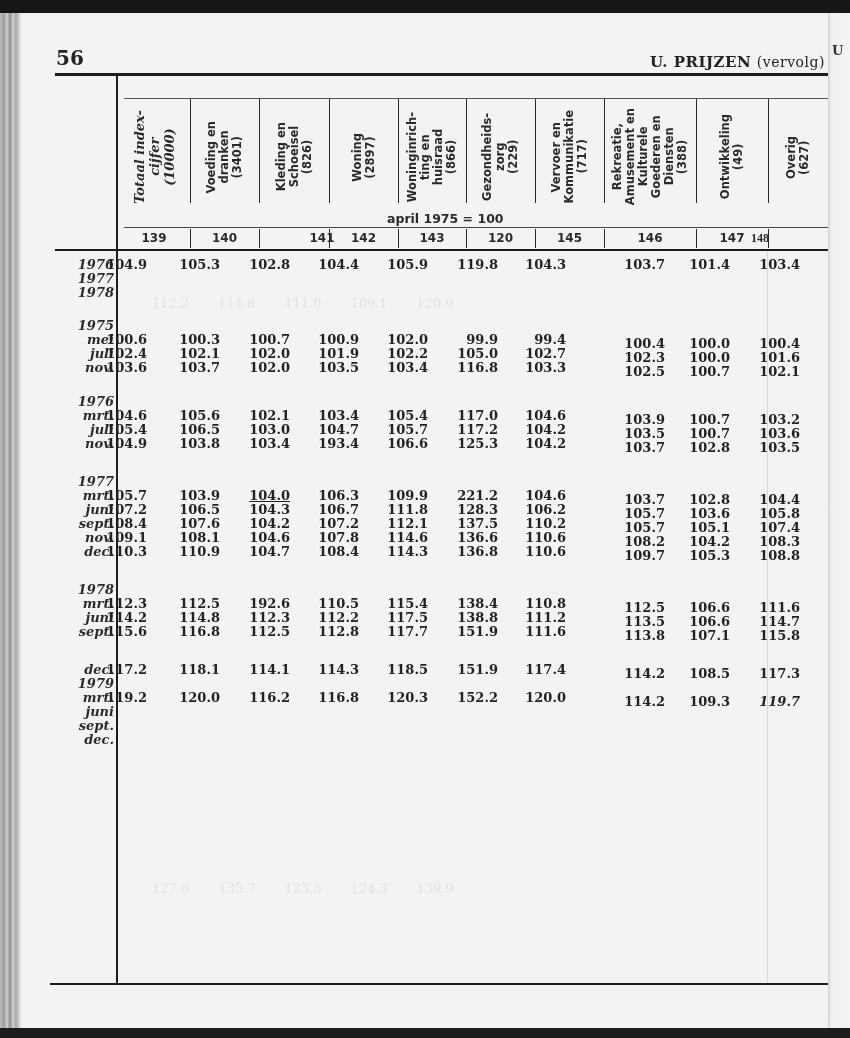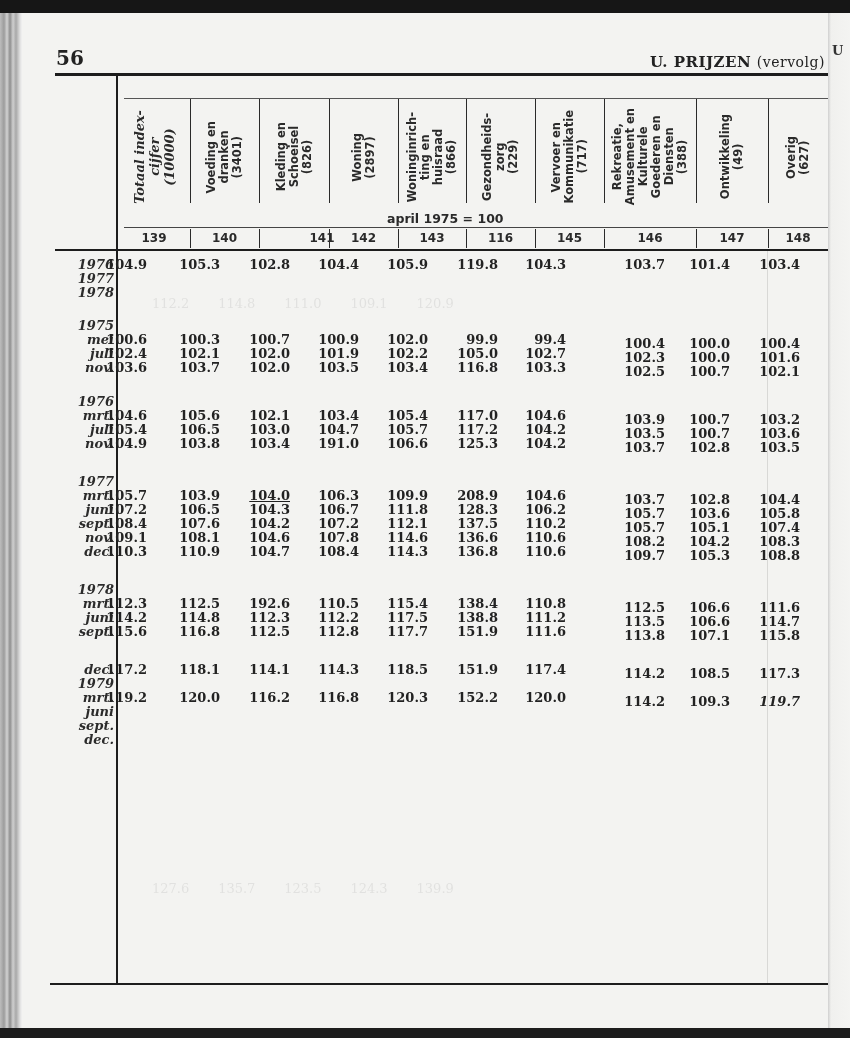--- a/index.html
+++ b/index.html
@@ -156,25 +156,25 @@
 (627)</div>
     </div>
 
   <div class="base-note">april 1975 = 100</div>
 
   <div class="colnum" style="left:96px; width:72px;">139</div>
   <div class="colnum" style="left:168px; width:69px;">140</div>
   <div class="colnum" style="left:237px; width:70px;padding-left:28px;">141</div>
   <div class="colnum" style="left:307px; width:69px;">142</div>
   <div class="colnum" style="left:376px; width:68px;">143</div>
-  <div class="colnum" style="left:444px; width:69px;">116</div>
+  <div class="colnum" style="left:444px; width:69px;">120</div>
   <div class="colnum" style="left:513px; width:69px;">145</div>
   <div class="colnum" style="left:582px; width:92px;">146</div>
   <div class="colnum" style="left:674px; width:72px;">147</div>
-  <div class="colnum" style="left:746px; width:60px;">148</div>
+  <div class="colnum" style="left:708px; width:60px;font-family:Liberation Serif, serif;">148</div>
 
   <div id="rows">
       <div class="row-label" style="top: 245px; left: 12px;">1976</div>
       <div class="cell" style="top: 245px; left: 75px; width: 50px;">104.9</div>
       <div class="cell" style="top: 245px; left: 148px; width: 50px;">105.3</div>
       <div class="cell" style="top: 245px; left: 218px; width: 50px;">102.8</div>
       <div class="cell" style="top: 245px; left: 287px; width: 50px;">104.4</div>
       <div class="cell" style="top: 245px; left: 356px; width: 50px;">105.9</div>
       <div class="cell" style="top: 245px; left: 426px; width: 50px;">119.8</div>
       <div class="cell" style="top: 245px; left: 494px; width: 50px;">104.3</div>
@@ -237,35 +237,35 @@
       <div class="cell" style="top: 410px; left: 356px; width: 50px;">105.7</div>
       <div class="cell" style="top: 410px; left: 426px; width: 50px;">117.2</div>
       <div class="cell" style="top: 410px; left: 494px; width: 50px;">104.2</div>
       <div class="cell" style="top: 414px; left: 593px; width: 50px;">103.5</div>
       <div class="cell" style="top: 414px; left: 658px; width: 50px;">100.7</div>
       <div class="cell" style="top: 414px; left: 728px; width: 50px;">103.6</div>
       <div class="row-label" style="top: 424px; left: 12px;">nov.</div>
       <div class="cell" style="top: 424px; left: 75px; width: 50px;">104.9</div>
       <div class="cell" style="top: 424px; left: 148px; width: 50px;">103.8</div>
       <div class="cell" style="top: 424px; left: 218px; width: 50px;">103.4</div>
-      <div class="cell" style="top: 424px; left: 287px; width: 50px;">191.0</div>
+      <div class="cell" style="top: 424px; left: 287px; width: 50px;">193.4</div>
       <div class="cell" style="top: 424px; left: 356px; width: 50px;">106.6</div>
       <div class="cell" style="top: 424px; left: 426px; width: 50px;">125.3</div>
       <div class="cell" style="top: 424px; left: 494px; width: 50px;">104.2</div>
       <div class="cell" style="top: 428px; left: 593px; width: 50px;">103.7</div>
       <div class="cell" style="top: 428px; left: 658px; width: 50px;">102.8</div>
       <div class="cell" style="top: 428px; left: 728px; width: 50px;">103.5</div>
       <div class="row-label" style="top: 462px; left: 12px;">1977</div>
       <div class="row-label" style="top: 476px; left: 12px;">mrt.</div>
       <div class="cell" style="top: 476px; left: 75px; width: 50px;">105.7</div>
       <div class="cell" style="top: 476px; left: 148px; width: 50px;">103.9</div>
       <div class="cell" style="top: 476px; left: 218px; width: 50px; text-decoration: underline;">104.0</div>
       <div class="cell" style="top: 476px; left: 287px; width: 50px;">106.3</div>
       <div class="cell" style="top: 476px; left: 356px; width: 50px;">109.9</div>
-      <div class="cell" style="top: 476px; left: 426px; width: 50px;">208.9</div>
+      <div class="cell" style="top: 476px; left: 426px; width: 50px;">221.2</div>
       <div class="cell" style="top: 476px; left: 494px; width: 50px;">104.6</div>
       <div class="cell" style="top: 480px; left: 593px; width: 50px;">103.7</div>
       <div class="cell" style="top: 480px; left: 658px; width: 50px;">102.8</div>
       <div class="cell" style="top: 480px; left: 728px; width: 50px;">104.4</div>
       <div class="row-label" style="top: 490px; left: 12px;">juni</div>
       <div class="cell" style="top: 490px; left: 75px; width: 50px;">107.2</div>
       <div class="cell" style="top: 490px; left: 148px; width: 50px;">106.5</div>
       <div class="cell" style="top: 490px; left: 218px; width: 50px;">104.3</div>
       <div class="cell" style="top: 490px; left: 287px; width: 50px;">106.7</div>
       <div class="cell" style="top: 490px; left: 356px; width: 50px;">111.8</div>

